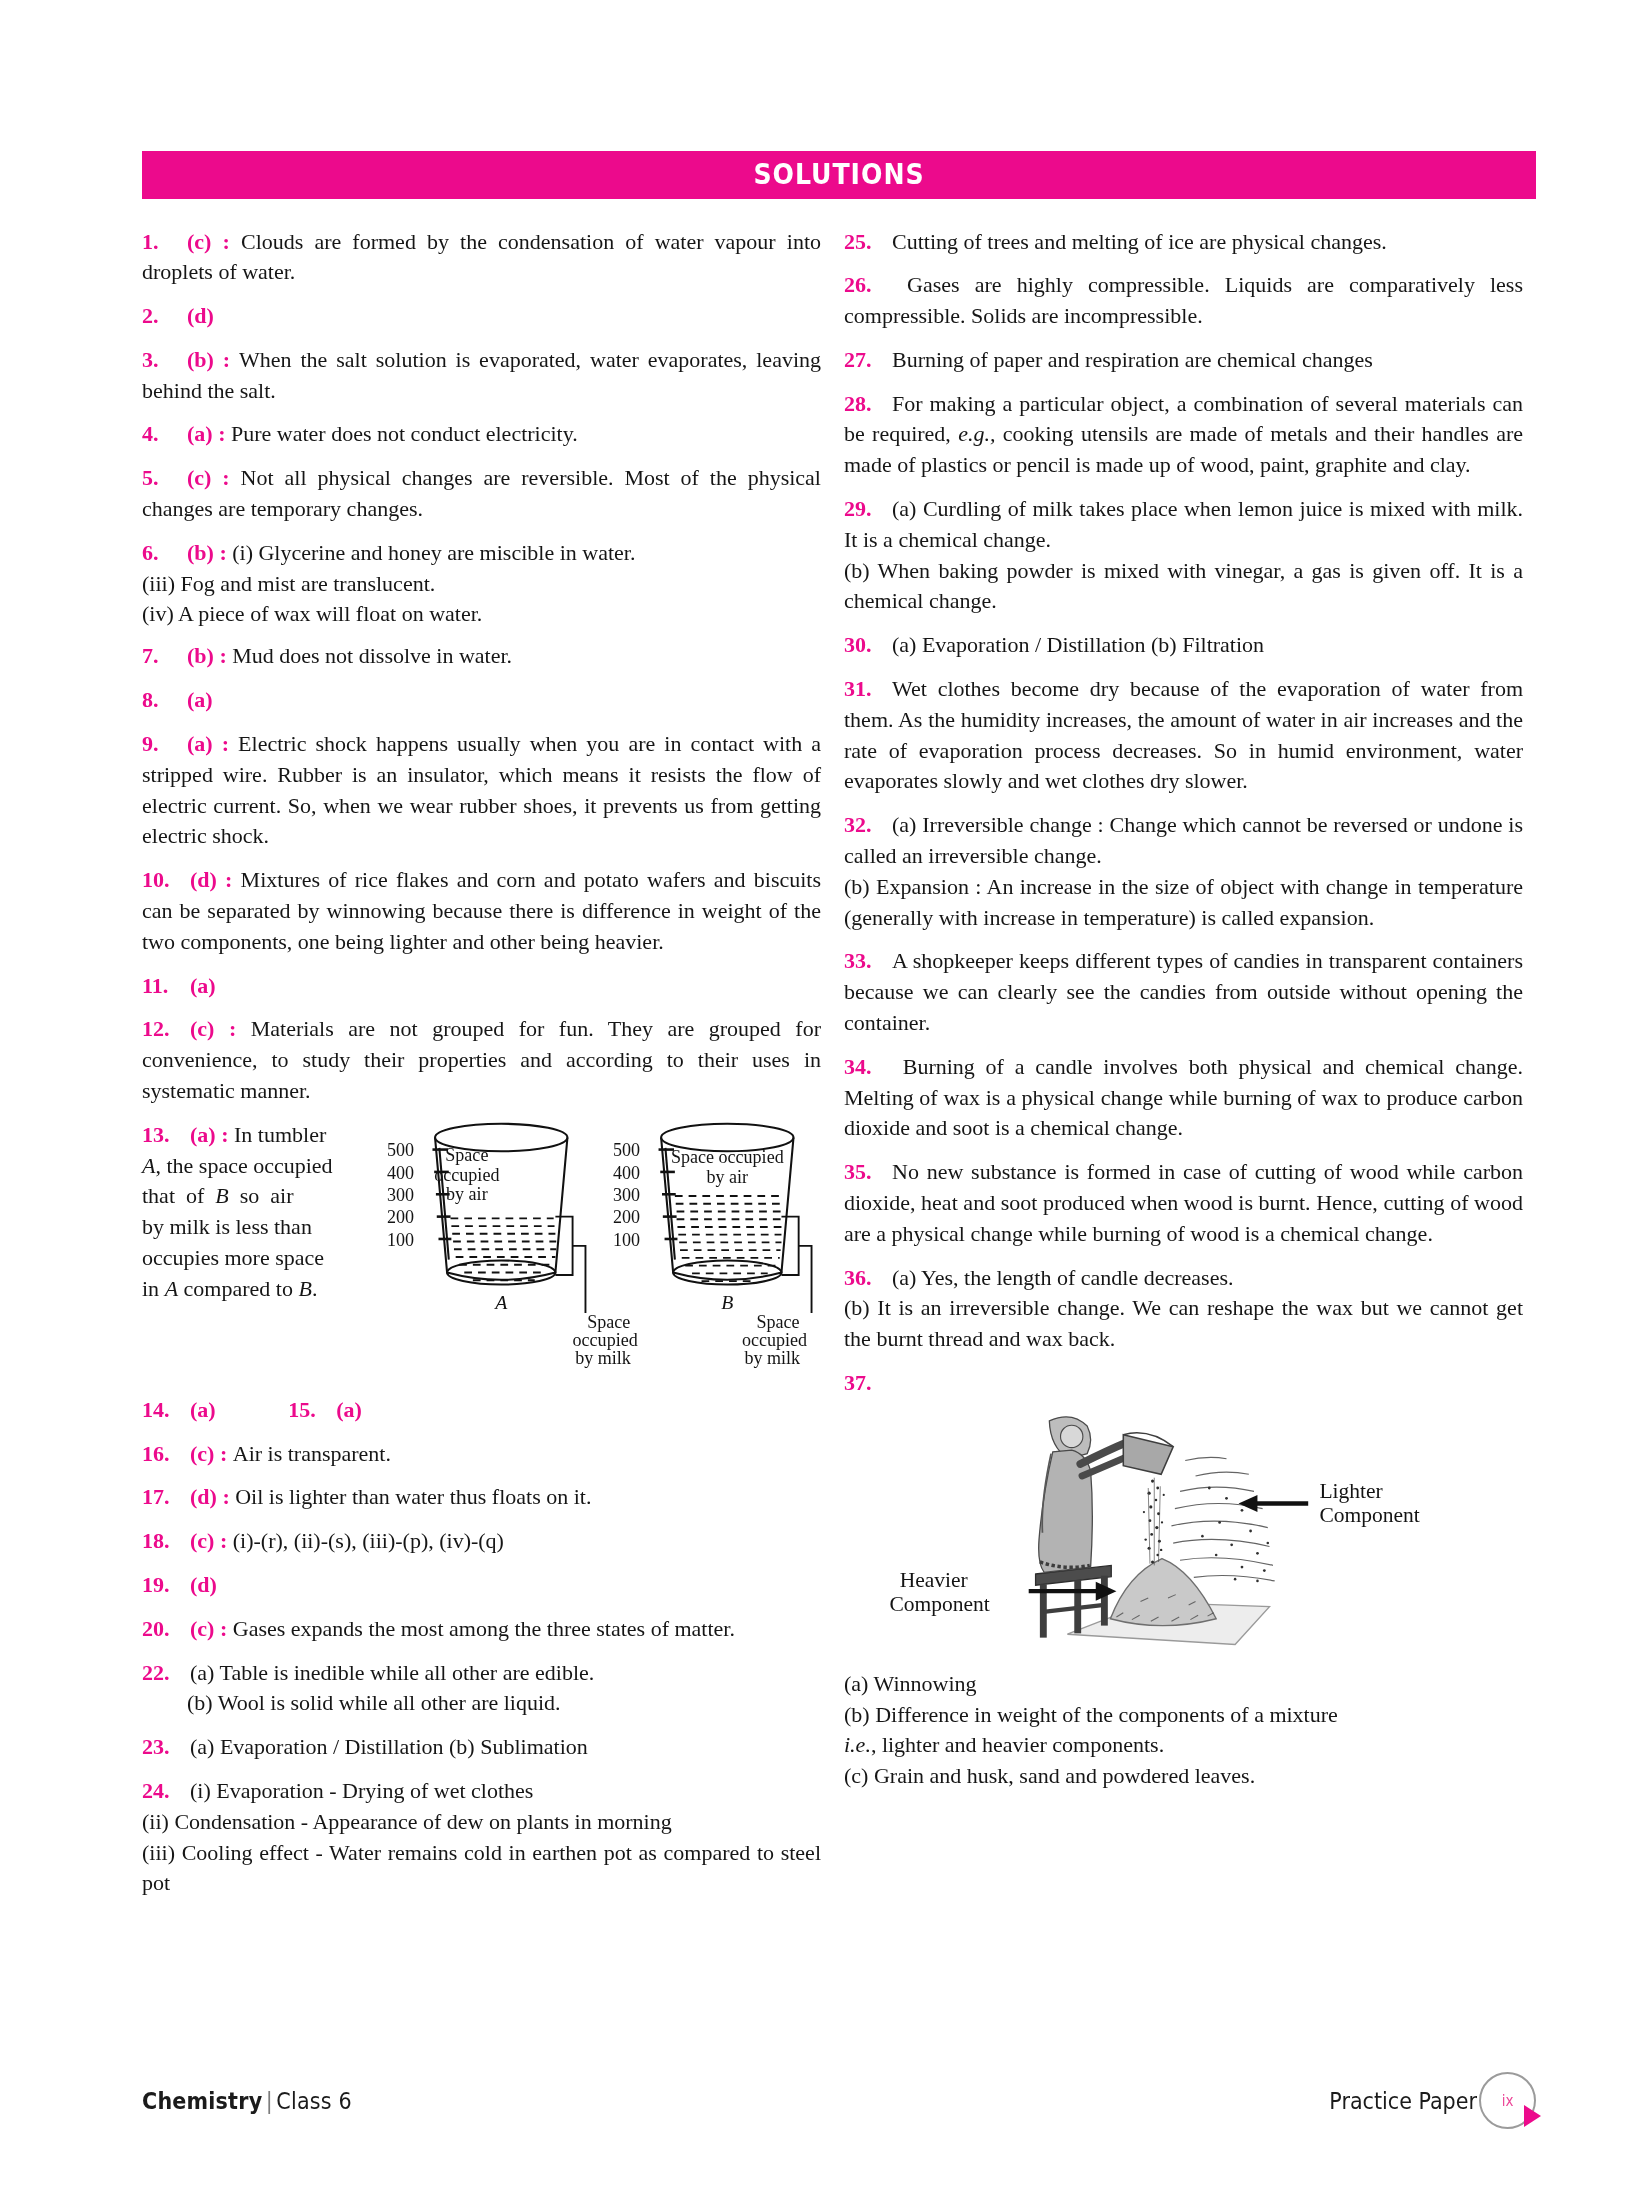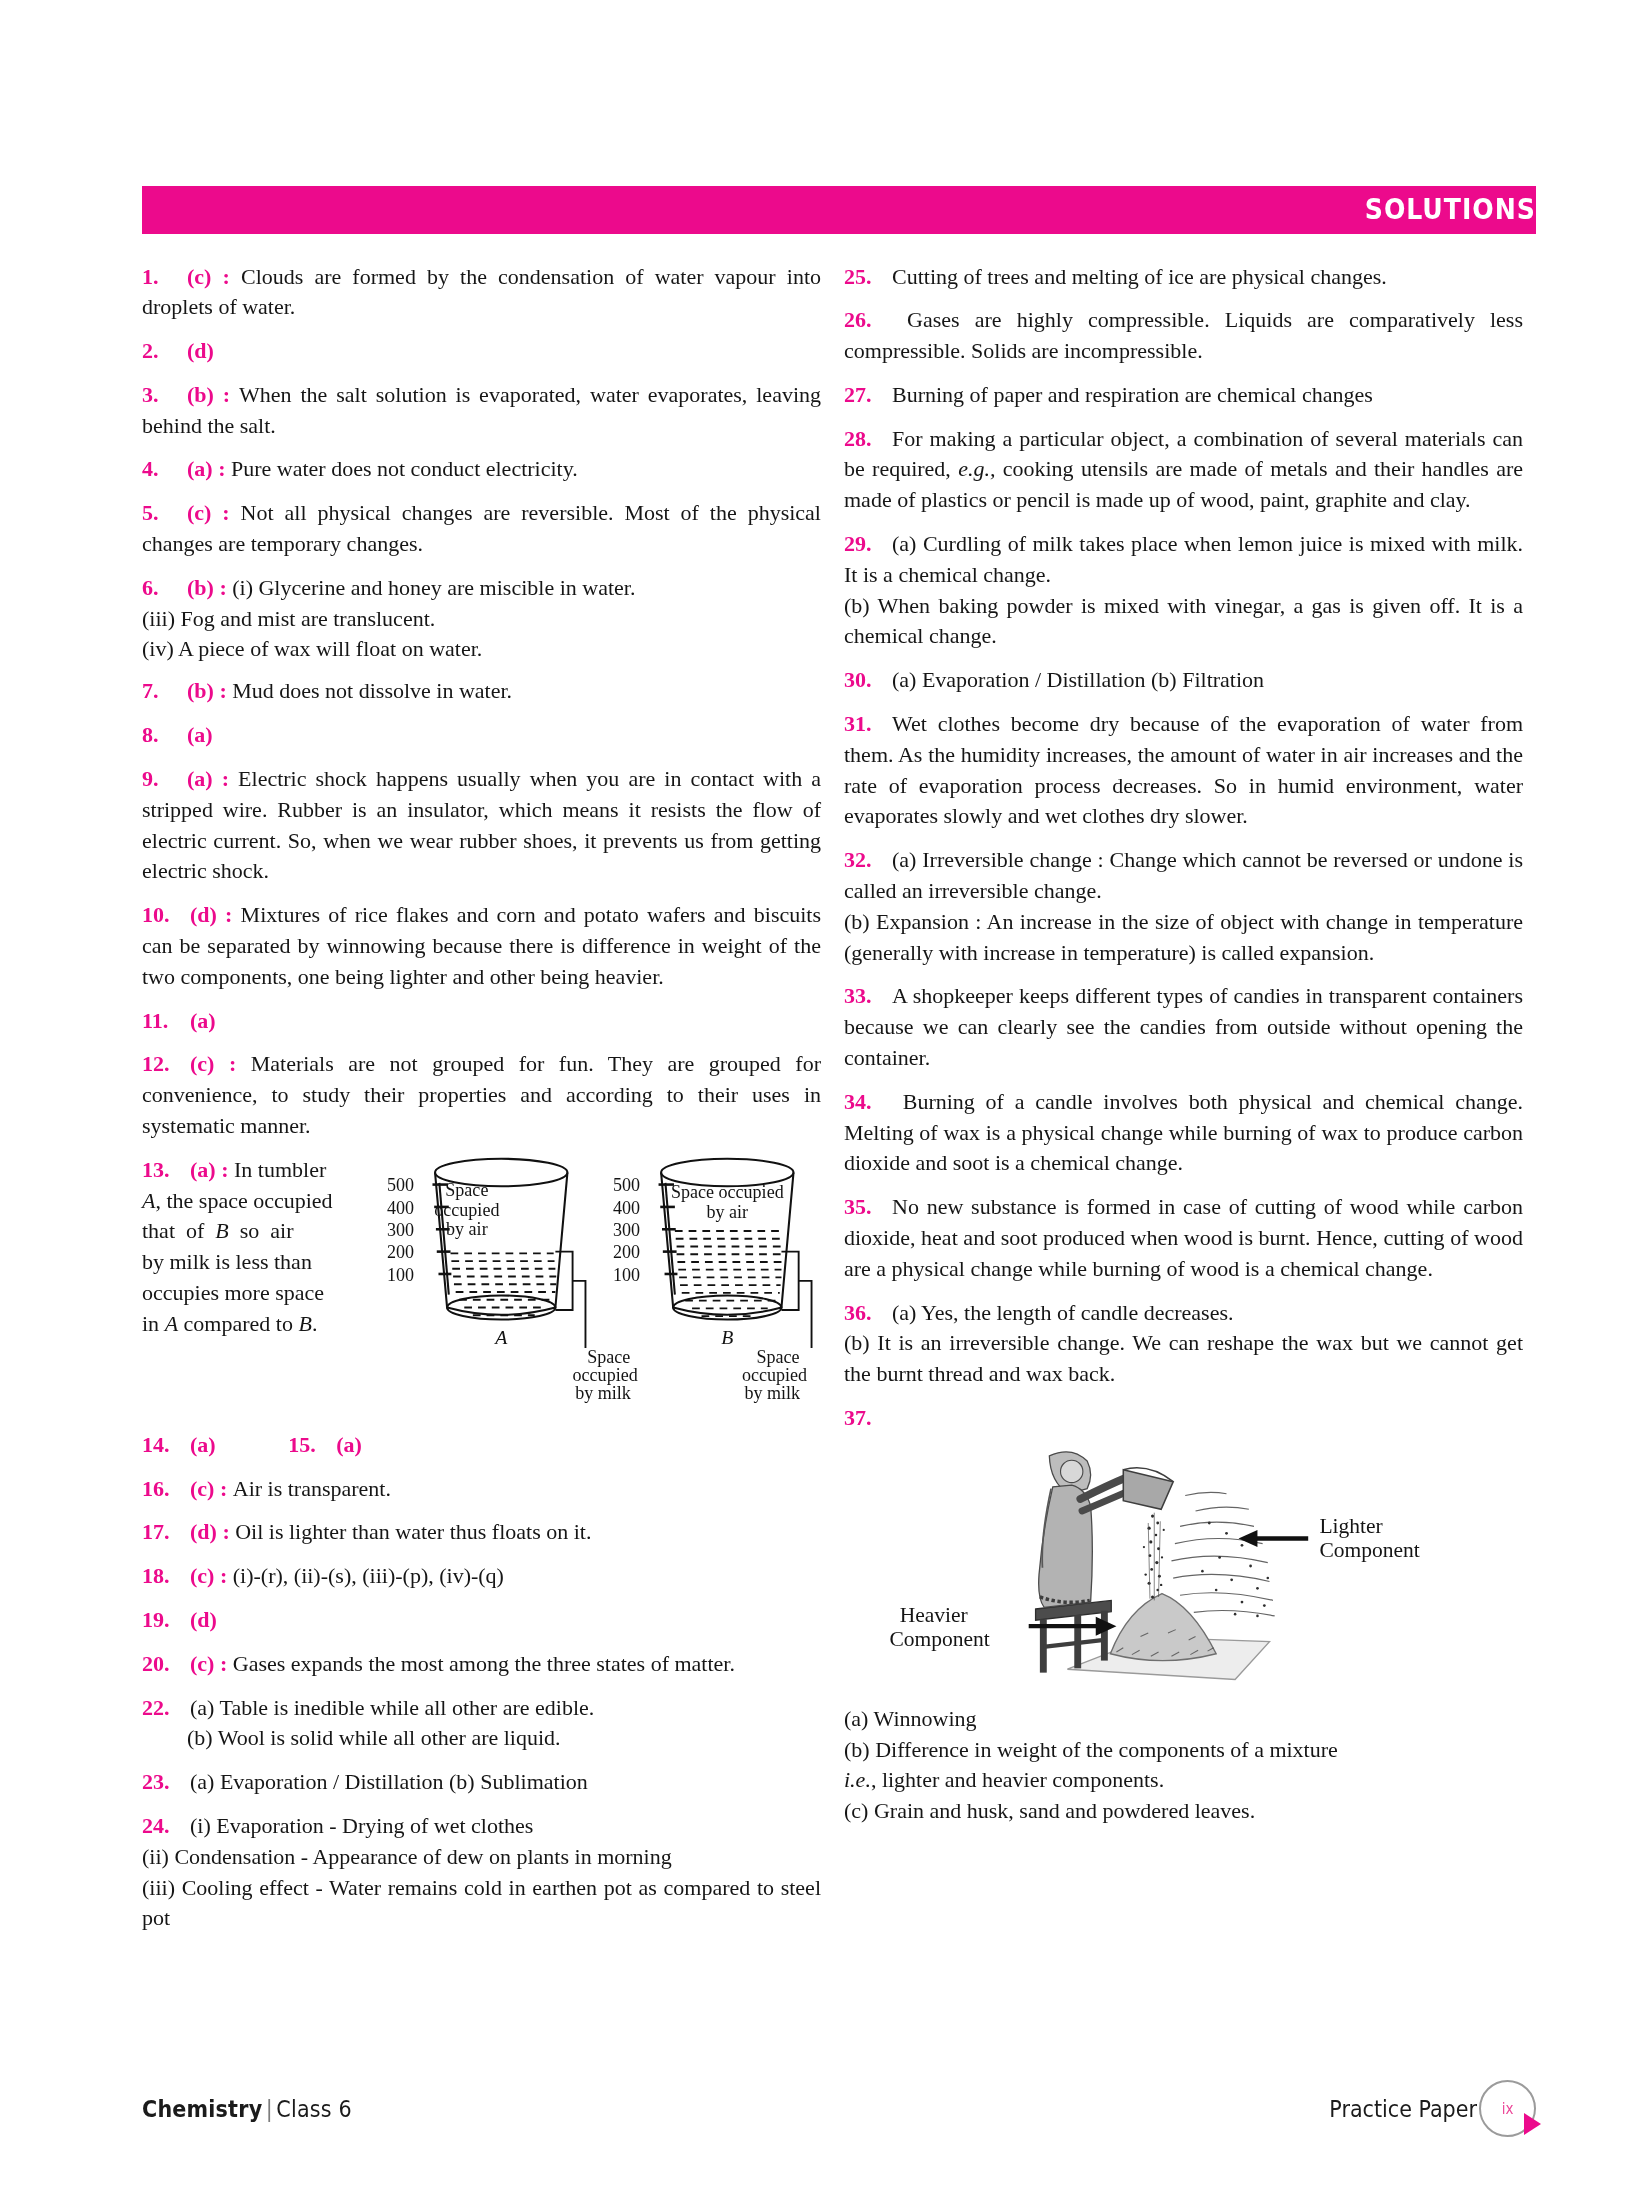--- a/index.html
+++ b/index.html
@@ -7,24 +7,23 @@
   .page{
     position:relative;width:1651px;height:2203px;background:#ffffff;
     margin:0 auto;overflow:hidden;
   }
   .sheet{
     position:absolute;left:142px;top:151px;width:1394px;
   }
   
   .banner{
     background:#ec0a8c;color:#ffffff;height:48px;line-height:48px;
-    text-align:right;font-family:"DejaVu Sans Condensed","Liberation Sans",sans-serif;
+    text-align:center;font-family:"DejaVu Sans Condensed","Liberation Sans",sans-serif;
     font-weight:bold;font-size:28px;letter-spacing:1px;
     width:1394px;
-    margin-top:35px;
   }
   
   .cols{display:flex;gap:23px;margin-top:27.5px;width:1394px;}
   .col{width:679px;}
   
   p.ans{
     margin:0 0 13px 0;
     font-size:22px;
     line-height:1.40;
     text-align:justify;
@@ -40,21 +39,21 @@
   
   .fig-tumblers{
     float:right;width:453px;margin:1.7px 0 3.4px 8.6px;
   }
   .q13 p{font-size:22px;line-height:1.40;margin:0;text-align:justify;color:#161616;}
   .clearer{clear:both;}
   
   .fig-winnow{margin:3.4px 0 8.6px 0;display:flex;justify-content:center;}
   
   .footer{
-    position:absolute;left:142px;bottom:66px;width:1394px;
+    position:absolute;left:142px;bottom:74px;width:1394px;
     display:flex;align-items:center;justify-content:space-between;
     font-family:"DejaVu Sans Condensed","Liberation Sans",sans-serif;
     font-size:23px;color:#1b1b1b;
   }
   .footer-left{letter-spacing:0.2px;}
   .footer-left .bold{font-weight:bold;}
   .footer-left .bar{color:#7d7d7d;padding:0 3.4px;}
   .footer-right{display:flex;align-items:center;gap:2px;}
   .pagebadge{position:relative;width:57px;height:57px;display:inline-block;}
   .pagebadge .ring{

